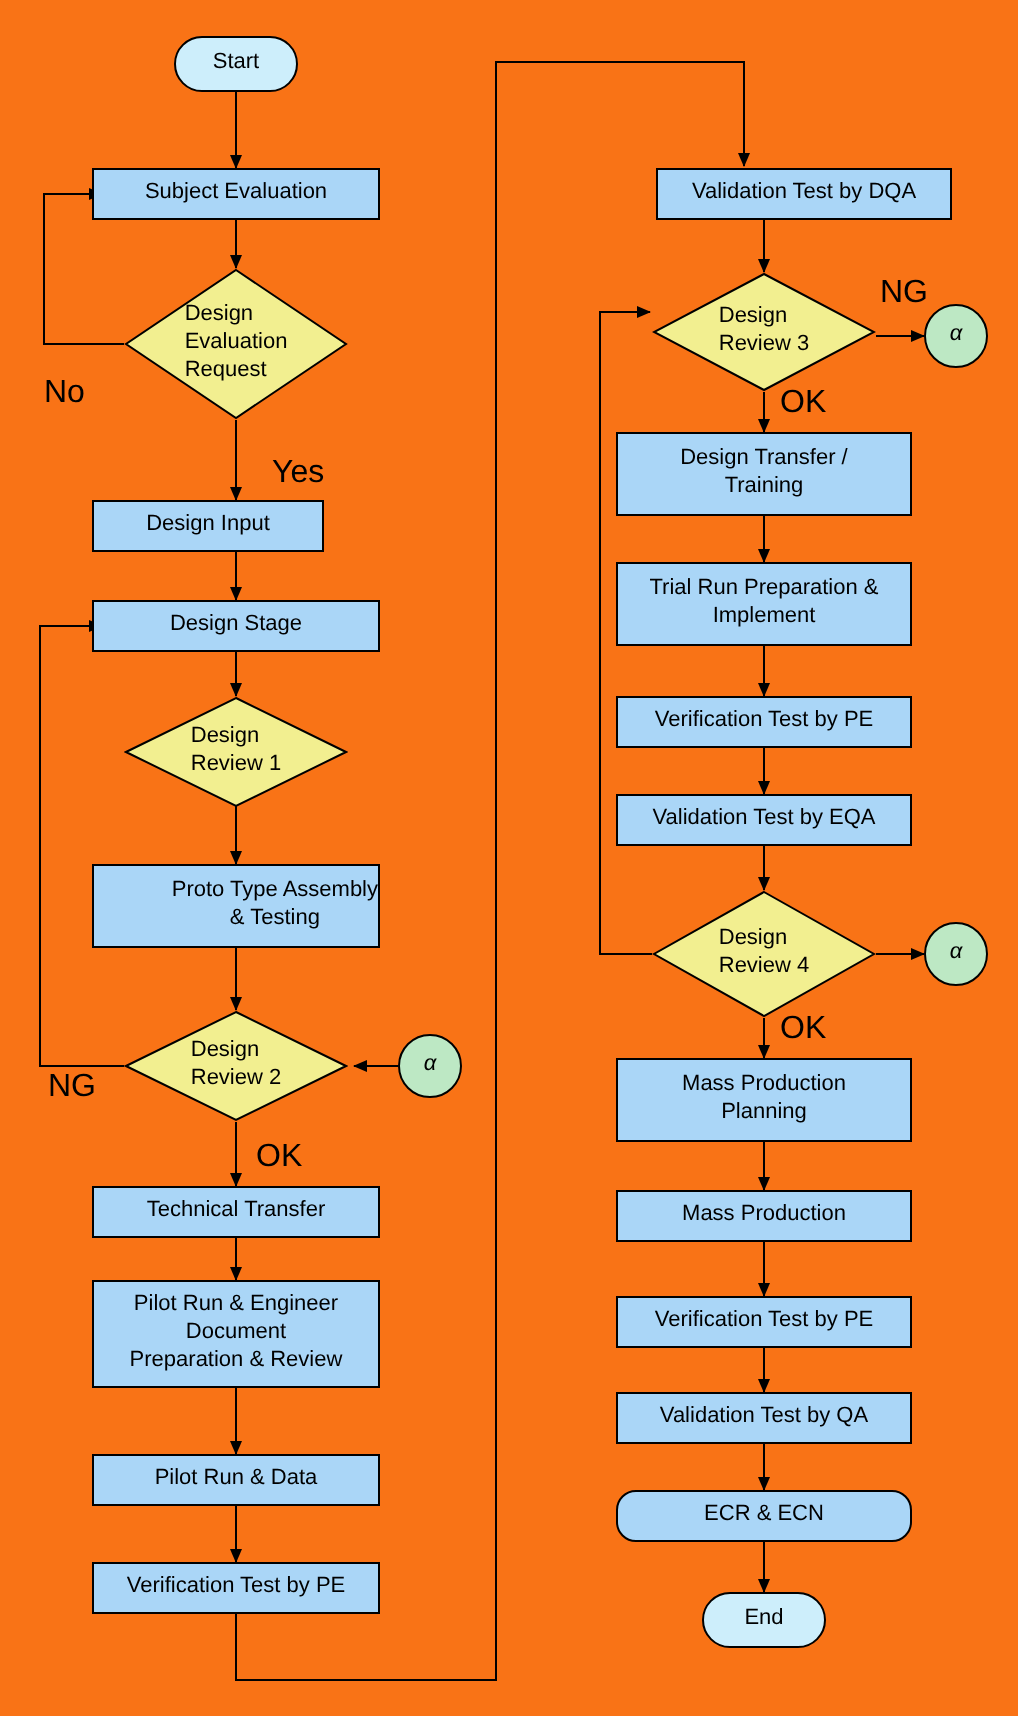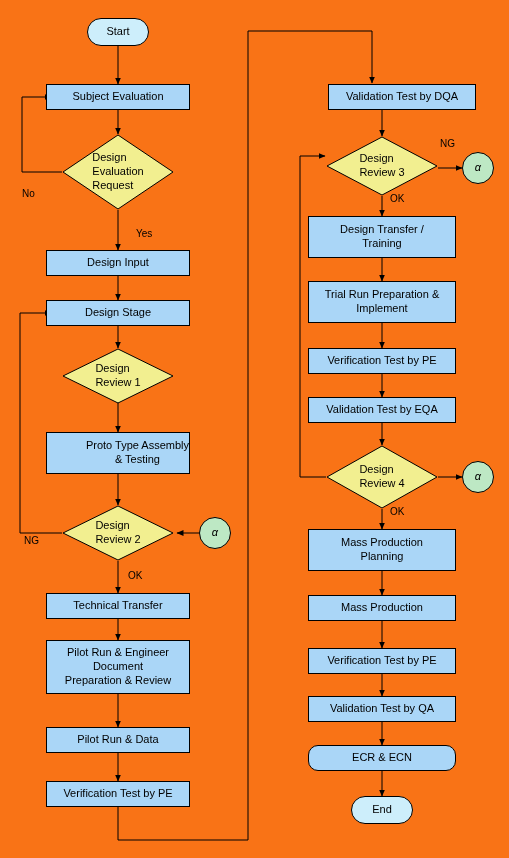--- a/index.html
+++ b/index.html
@@ -69,21 +69,21 @@
     display: flex;
     align-items: center;
     justify-content: center;
     text-align: left;
     font-size: 11px;
     line-height: 1.25;
     color: #000000;
   }
   .edge-label {
     position: absolute;
-    font-size: 10px;
+    font-size: 16px;
     color: #000000;
     white-space: nowrap;
   }
 </style>
 </head>
 <body>
 
 <div id="canvas">
 
   <svg class="edges" viewBox="0 0 509 858">
@@ -171,21 +171,21 @@
     <div class="dlabel">
       <span style="white-space:pre-line;">Design
 Evaluation
 Request</span>
     </div>
   </div>
 
   <div class="edge-label" style="left:22px; top:188px;"><span>No</span></div>
   <div class="edge-label" style="left:136px; top:228px;"><span>Yes</span></div>
 
-  <div class="node rect" style="left:46px; top:250px; width:144px; height:26px;">
+  <div class="node rect" style="left:46px; top:250px; width:116px; height:26px;">
     <span>Design Input</span>
   </div>
 
   <div class="node rect" style="left:46px; top:300px; width:144px; height:26px;">
     <span>Design Stage</span>
   </div>
 
   <div class="diamond-wrap" style="left:62px; top:348px; width:112px; height:56px;">
     <svg class="shape" viewBox="0 0 112 56">
       <polygon points="56,1 111,28 56,55 1,28" fill="#f2ef90" stroke="#000000" stroke-width="1"></polygon>

